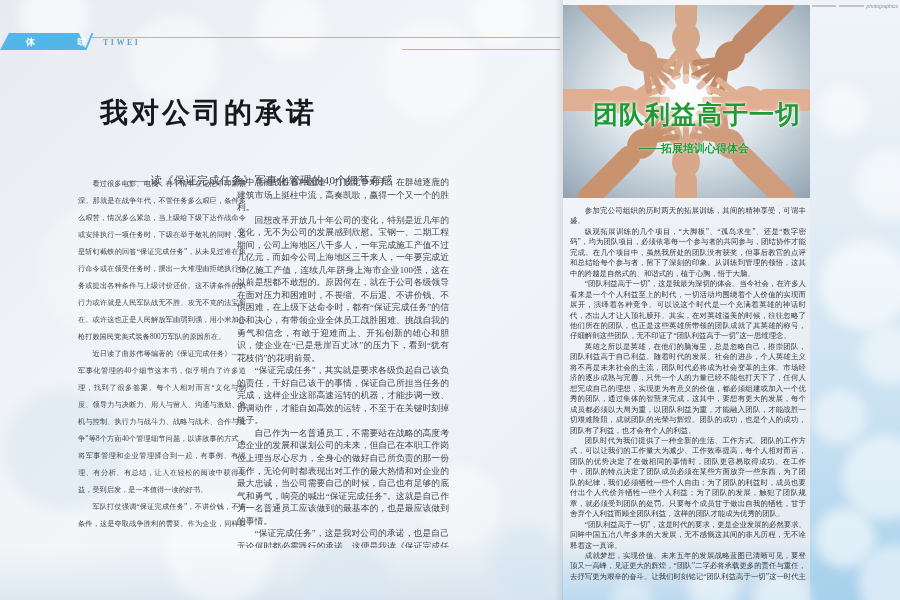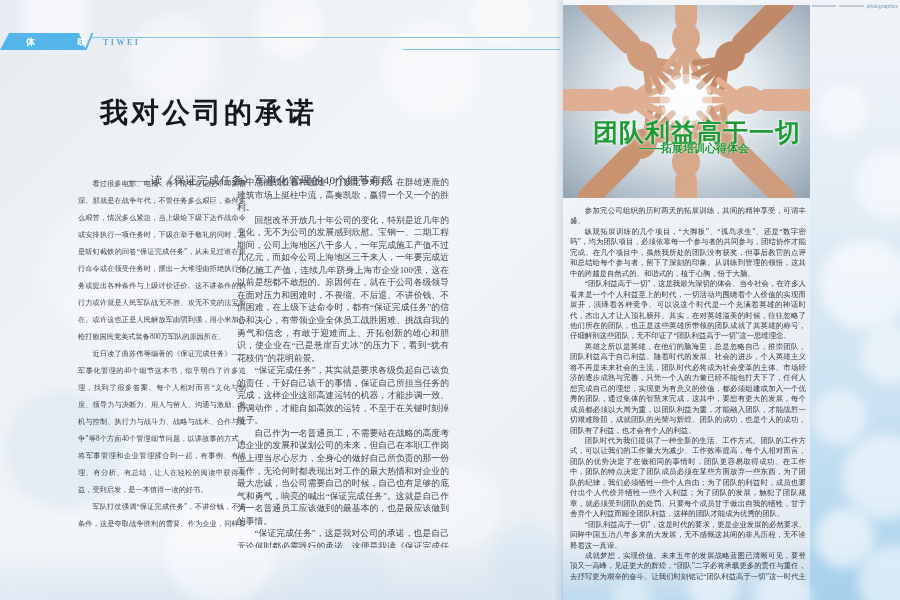--- a/index.html
+++ b/index.html
@@ -39,21 +39,21 @@
   .col{position:absolute;top:176px;text-align:justify;color:#41444d;overflow:hidden;}
   .col p{margin:0;text-indent:2em;}
   .col p.cont{text-indent:0;}
   .col-1{left:78px;width:168px;height:358px;font-size:7.2px;line-height:17px;}
   .col-2{left:237px;width:212px;height:372px;font-size:8.8px;line-height:12.55px;}
 
   
   .right-page{position:absolute;left:562px;top:0;width:338px;height:600px;}
   .photo{position:absolute;left:1px;top:5px;width:247px;height:193px;overflow:hidden;}
   .photo svg{display:block;}
-  .photo-title{position:absolute;left:30px;top:111px;color:#1e9a36;font-size:25px;font-weight:bold;
+  .photo-title{position:absolute;left:30px;top:93px;color:#1e9a36;font-size:25px;font-weight:bold;
     letter-spacing:1px;white-space:nowrap;font-family:"Liberation Sans",sans-serif;
     text-shadow:0 0 2px #ffffff,0 0 4px rgba(255,255,255,.9);text-align:center;}
   .photo-subtitle{position:absolute;left:76px;top:136px;color:#1e9a36;font-size:11px;font-weight:bold;
     white-space:nowrap;font-family:"Liberation Sans",sans-serif;text-shadow:0 0 2px #ffffff;}
   .watermark{position:absolute;left:250px;top:3px;width:86px;display:flex;align-items:center;gap:3px;}
   .watermark .wm-seg{height:2px;background:#c2c7cd;flex:1;}
   .watermark .wm-text{font-size:5px;color:#7d93b5;font-style:italic;
     font-family:"Liberation Sans",sans-serif;white-space:nowrap;}
 
   .right-body{position:absolute;left:8px;top:206px;width:236px;height:375px;text-align:justify;

